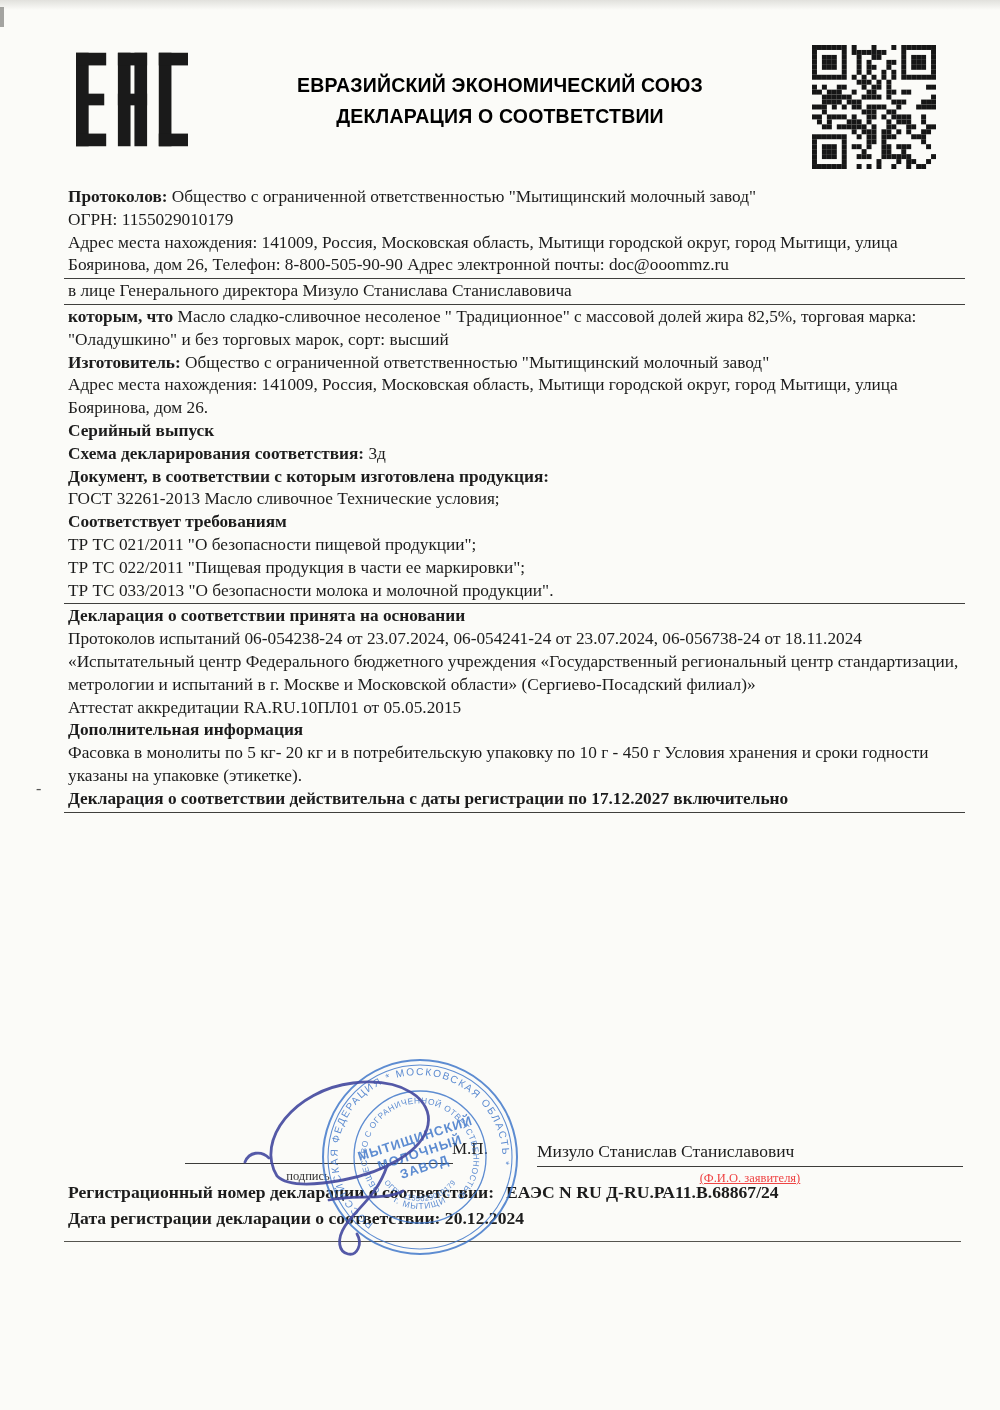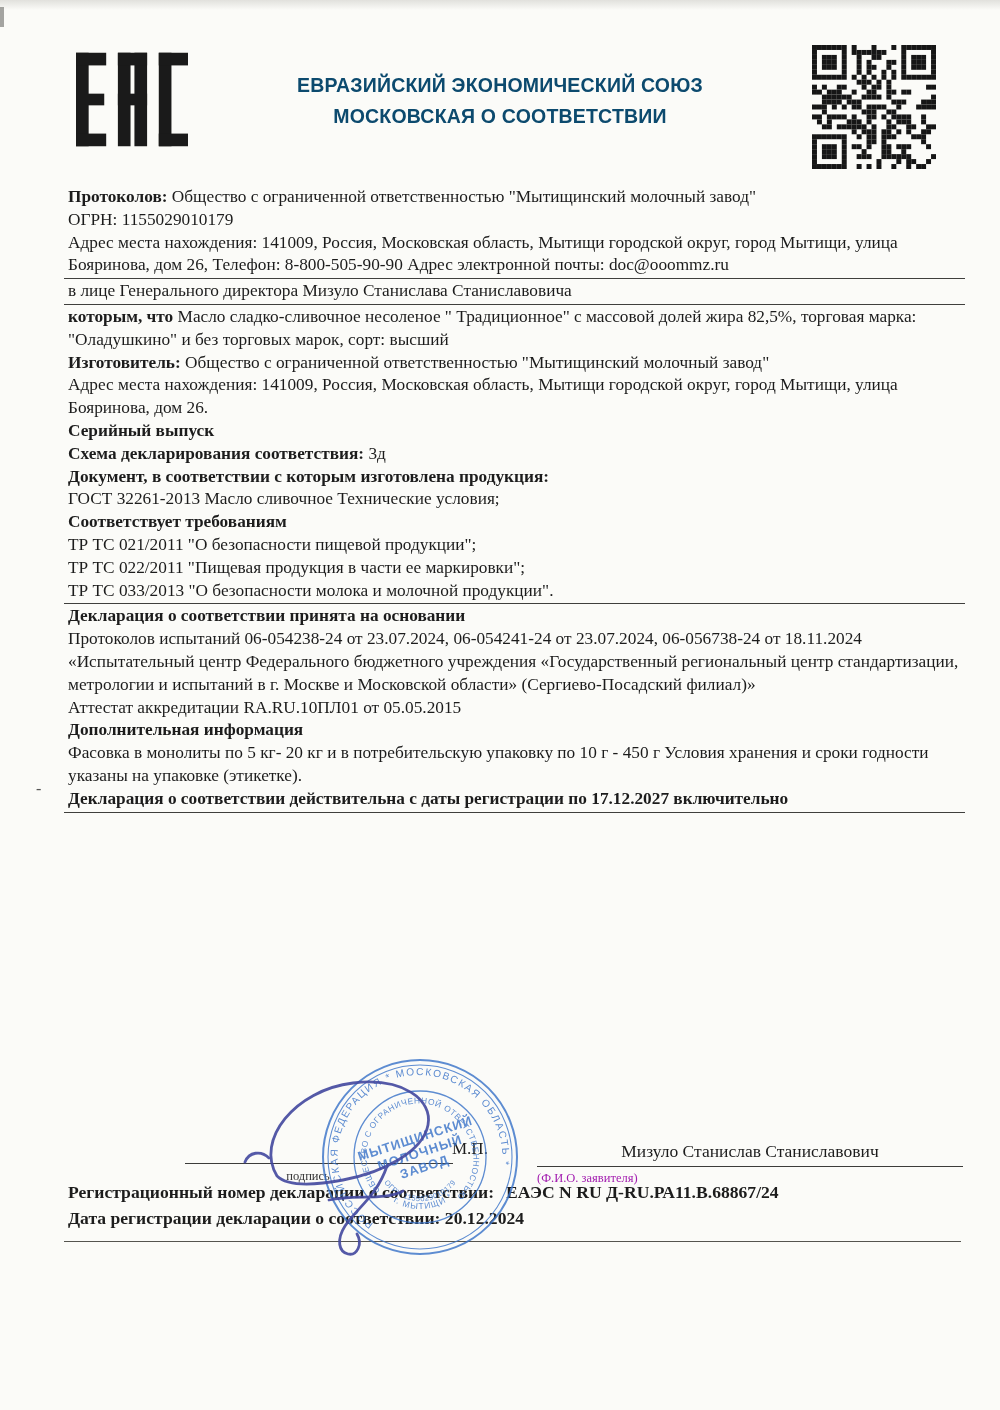--- a/index.html
+++ b/index.html
@@ -10,38 +10,38 @@
   }
   
   .scan-top{position:absolute;left:0;top:0;width:1000px;height:10px;
     background:linear-gradient(#cccbc6,rgba(250,250,247,0));opacity:.55;}
   .scan-tick{position:absolute;left:0;top:7px;width:4px;height:20px;background:#6a6a68;opacity:.6;}
 
   
   .eac{position:absolute;left:76px;top:52px;}
   .title{position:absolute;left:190px;right:190px;top:70px;text-align:center;
     font-family:"Liberation Sans", sans-serif;font-weight:bold;font-size:19.5px;line-height:31px;
-    color:#0c4a6e;letter-spacing:.2px;}
+    color:#000000;letter-spacing:.2px;}
   .qr{position:absolute;left:812px;top:45px;width:124px;height:124px;}
 
   
   .doc{position:absolute;left:68px;top:186px;width:897px;
     font-size:17.3px;line-height:22.8px;}
   .doc p{margin:0;}
   .doc b{font-weight:bold;}
   hr.rule{border:0;border-top:1.6px solid #3f3f3d;margin:1px 0 1px -4px;width:901px;}
   .bullet{position:absolute;left:36px;top:780px;font-size:16px;color:#555;}
 
   
   .mp{position:absolute;left:452px;top:1139px;font-size:17px;}
   .sig-line{position:absolute;left:185px;top:1163px;width:268px;border-top:1.4px solid #3c3c3a;}
   .sig-cap{position:absolute;left:174px;top:1169px;width:268px;text-align:center;font-size:12.5px;color:#333;}
-  .fio-name{position:absolute;left:537px;top:1141px;width:426px;text-align:center;font-size:17.5px;}
+  .fio-name{position:absolute;left:537px;top:1141px;width:426px;font-size:17.5px;}
   .fio-line{position:absolute;left:537px;top:1166px;width:426px;border-top:1.4px solid #3c3c3a;}
-  .fio-cap{position:absolute;left:537px;top:1171px;width:426px;text-align:left;font-size:12.5px;color:#a21caf;}
+  .fio-cap{position:absolute;left:537px;top:1171px;width:426px;text-align:center;font-size:12.5px;color:#ef4444;text-decoration:underline;}
   .reg1{position:absolute;left:68px;top:1182px;font-size:17.6px;font-weight:bold;}
   .reg2{position:absolute;left:68px;top:1208px;font-size:17.6px;font-weight:normal;}
   .reg1 .val{margin-left:12px;}
   .bottom-rule{position:absolute;left:64px;top:1241px;width:897px;border-top:1.6px solid #55544f;}
 
   .stampsvg{position:absolute;left:235px;top:1048px;width:320px;height:215px;pointer-events:none;}
   .stampsvg text{font-family:"Liberation Sans", sans-serif;}
 </style>
 </head>
 <body>
@@ -60,21 +60,21 @@
       <rect x="43" y="0" width="30" height="13"></rect>
       <rect x="43" y="42" width="30" height="12"></rect>
     <rect x="85" y="0" width="13" height="96"></rect>
       <rect x="85" y="0" width="30" height="13"></rect>
       <rect x="85" y="83" width="30" height="13"></rect>
   </g>
 </svg>
 
 <div class="title">
   <div>ЕВРАЗИЙСКИЙ ЭКОНОМИЧЕСКИЙ СОЮЗ</div>
-  <div>МОСКОВСКАЯ О СООТВЕТСТВИИ</div>
+  <div>ДЕКЛАРАЦИЯ О СООТВЕТСТВИИ</div>
 </div>
 
 <svg class="qr" viewBox="0 0 125 125">
     <g id="qr" fill="#161616">
       <rect x="0" y="0" width="5" height="5"></rect>
       <rect x="5" y="0" width="5" height="5"></rect>
       <rect x="10" y="0" width="5" height="5"></rect>
       <rect x="15" y="0" width="5" height="5"></rect>
       <rect x="20" y="0" width="5" height="5"></rect>
       <rect x="25" y="0" width="5" height="5"></rect>

